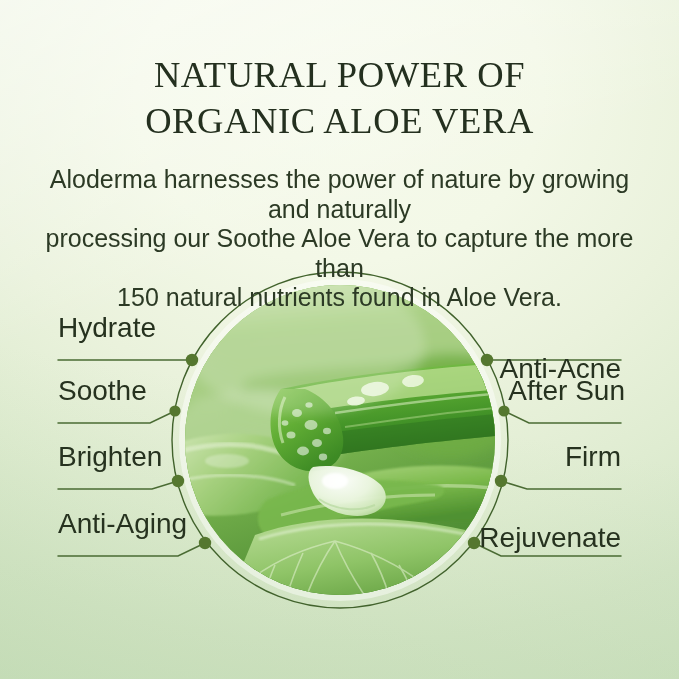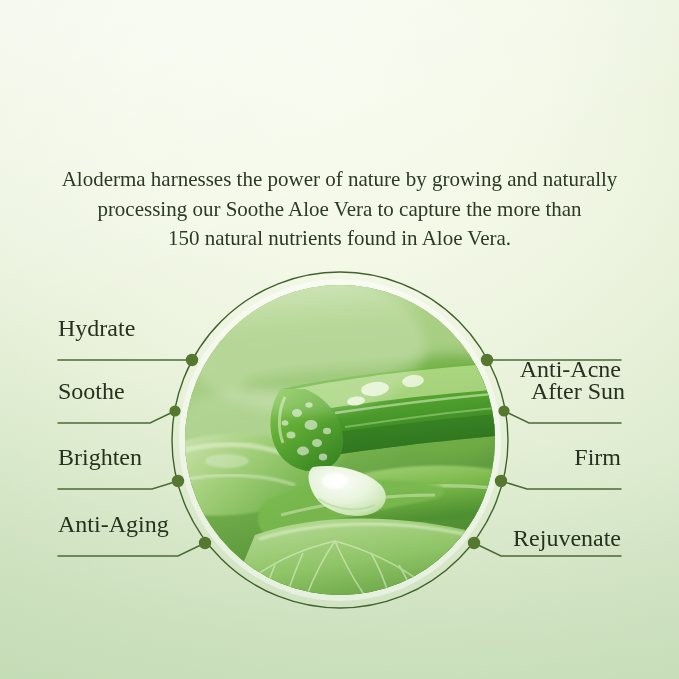--- a/index.html
+++ b/index.html
@@ -62,22 +62,22 @@
     position: absolute;
     left: 50%;
     transform: translateX(-50%);
     top: 165px;
     width: 600px;
     text-align: center;
     z-index: 4;
   }
   .subcopy-line {
     display: block;
-    font-family: Liberation Serif, serif;
-    font-size: 21px;
+    font-family: Liberation Sans, sans-serif;
+    font-size: 25px;
     line-height: 29.5px;
     color: #2c3a25;
   }
 
   
   .diagram {
     position: absolute;
     left: 0;
     top: 0;
     width: 679px;
@@ -106,35 +106,39 @@
   }
   .photo-inner {
     position: absolute;
     inset: 0;
     background: #6fae46;
   }
 
   
   .label {
     position: absolute;
-    font-family: Liberation Serif, serif;
-    font-size: 24px;
+    font-family: Liberation Sans, sans-serif;
+    font-size: 28px;
     line-height: 28px;
     color: #26321f;
     white-space: nowrap;
     z-index: 5;
   }
   .label.left  { text-align: left; }
   .label.right { text-align: right; }
 </style>
 </head>
 <body>
 
 <div id="poster">
 
+  <div class="heading-block">
+    <span class="title-line">NATURAL POWER OF</span>
+    <span class="title-line">ORGANIC ALOE VERA</span>
+  </div>
 
   <div class="subcopy">
     <span class="subcopy-line">Aloderma harnesses the power of nature by growing and naturally</span>
     <span class="subcopy-line">processing our Soothe Aloe Vera to capture the more than</span>
     <span class="subcopy-line">150 natural nutrients found in Aloe Vera.</span>
   </div>
 
   <div class="photo-circle">
     <div class="photo-inner">
       <svg width="310" height="310" viewBox="0 0 310 310">

